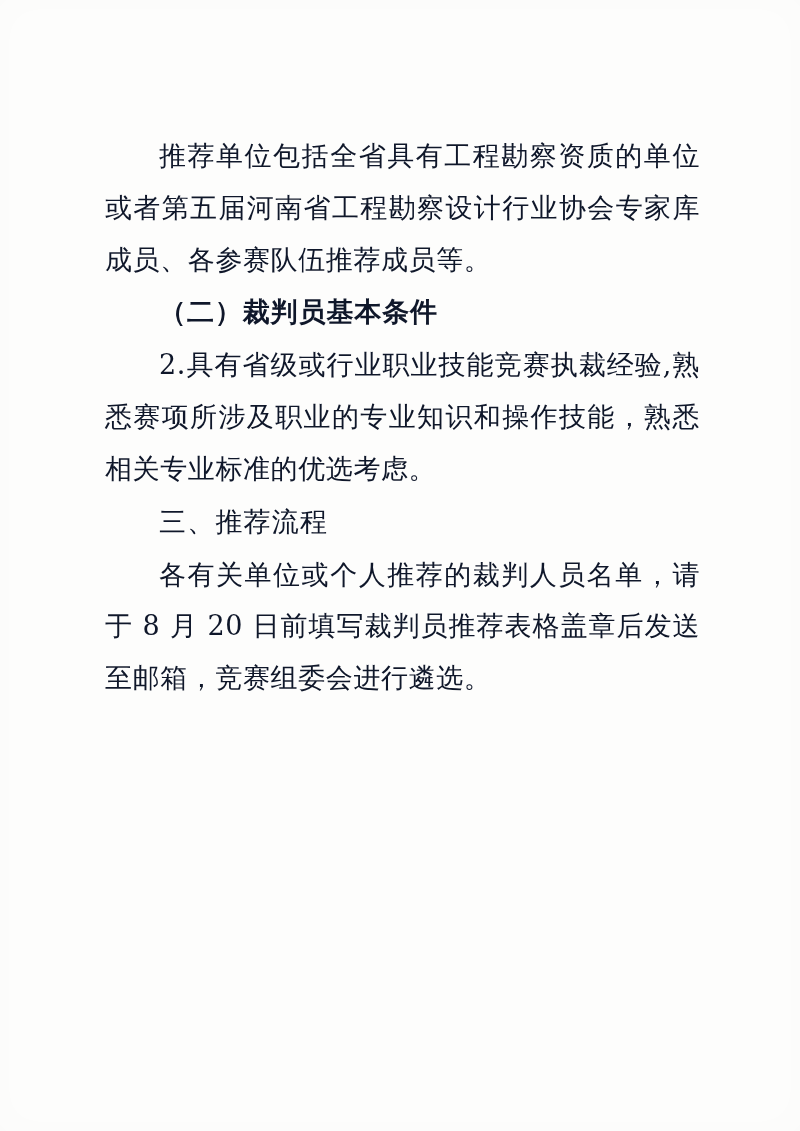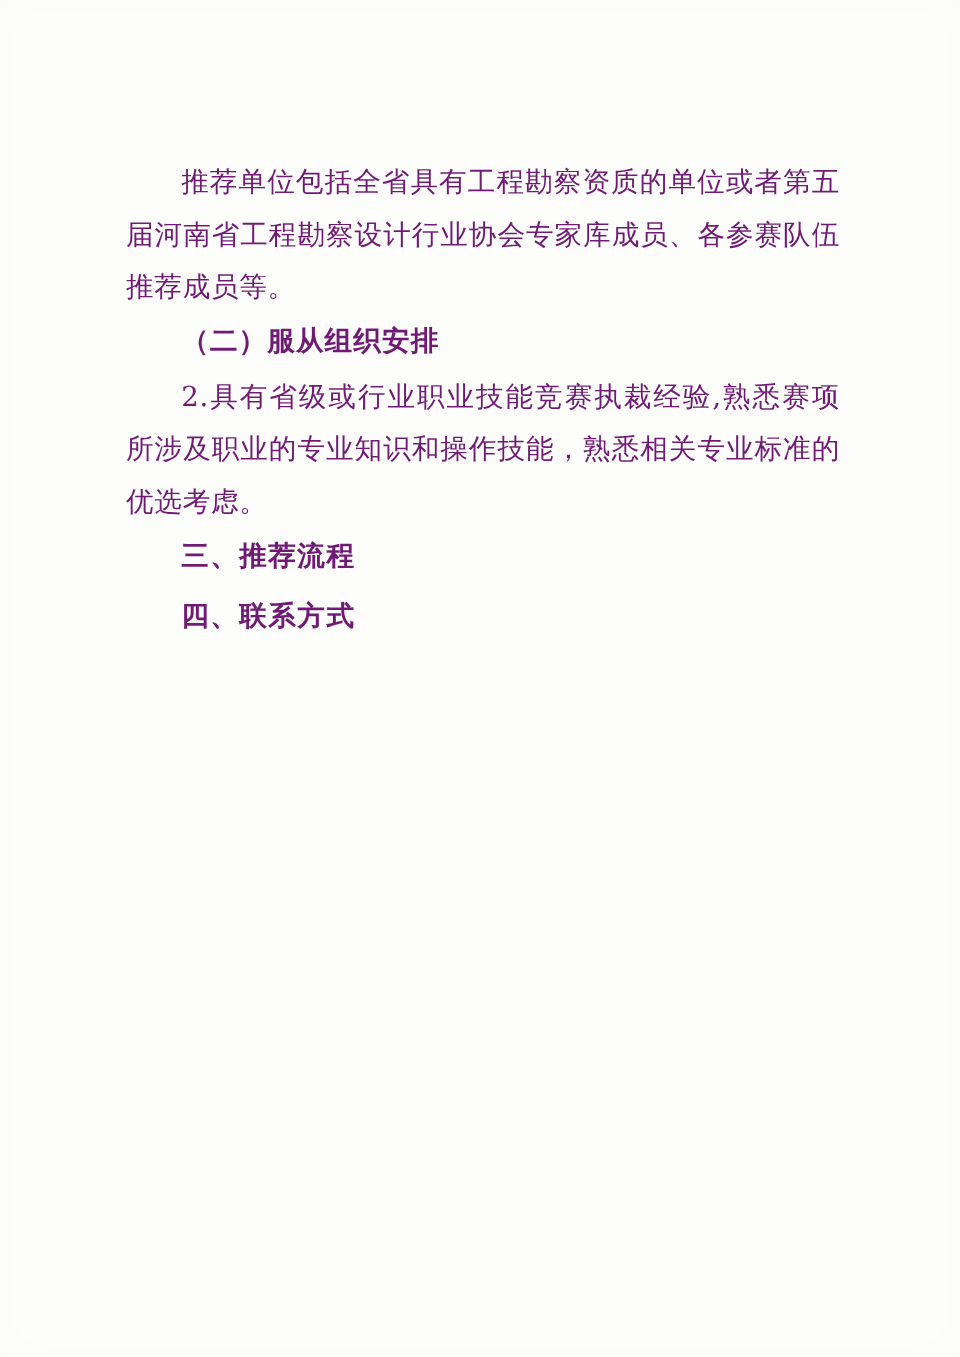--- a/index.html
+++ b/index.html
@@ -16,33 +16,33 @@
   }
   .page {
     position: relative;
     width: 800px;
     height: 1131px;
     background: #fdfdfc;
     box-sizing: border-box;
     padding: 130px 100px 40px 105px;
   }
   .doc-body {
-    font-size: 23px;
+    font-size: 27px;
     line-height: 1.92;
     letter-spacing: 0.6px;
     text-align: justify;
-    color: #701a75;
+    color: #0f172a;
   }
   .para {
     margin: 0 0 1px 0;
     text-indent: 2em;
     font-weight: 400;
   }
   .para.heading {
-    font-weight: 700;
+    font-weight: 400;
     letter-spacing: 1.2px;
   }
   .para.sub-heading {
     font-weight: 700;
     letter-spacing: 0.9px;
   }
   .para.last-heading {
     margin-top: 6px;
   }
   
@@ -53,18 +53,18 @@
     pointer-events: none;
     box-shadow: inset 0 0 40px rgba(0,0,0,0.012);
   }
 </style>
 </head>
 <body>
 
 <div class="page">
   <div class="doc-body">
     <p class="para">推荐单位包括全省具有工程勘察资质的单位或者第五届河南省工程勘察设计行业协会专家库成员、各参赛队伍推荐成员等。</p>
-    <p class="para sub-heading">（二）服从组织安排</p>
+    <p class="para sub-heading">（二）裁判员基本条件</p>
     <p class="para">2.具有省级或行业职业技能竞赛执裁经验,熟悉赛项所涉及职业的专业知识和操作技能，熟悉相关专业标准的优选考虑。</p>
     <p class="para heading">三、推荐流程</p>
-    <p class="para heading last-heading">四、联系方式</p>
+    <p class="para">各有关单位或个人推荐的裁判人员名单，请于 8 月 20 日前填写裁判员推荐表格盖章后发送至邮箱，竞赛组委会进行遴选。</p>
   </div>
 </div>
 
 </body></html>

